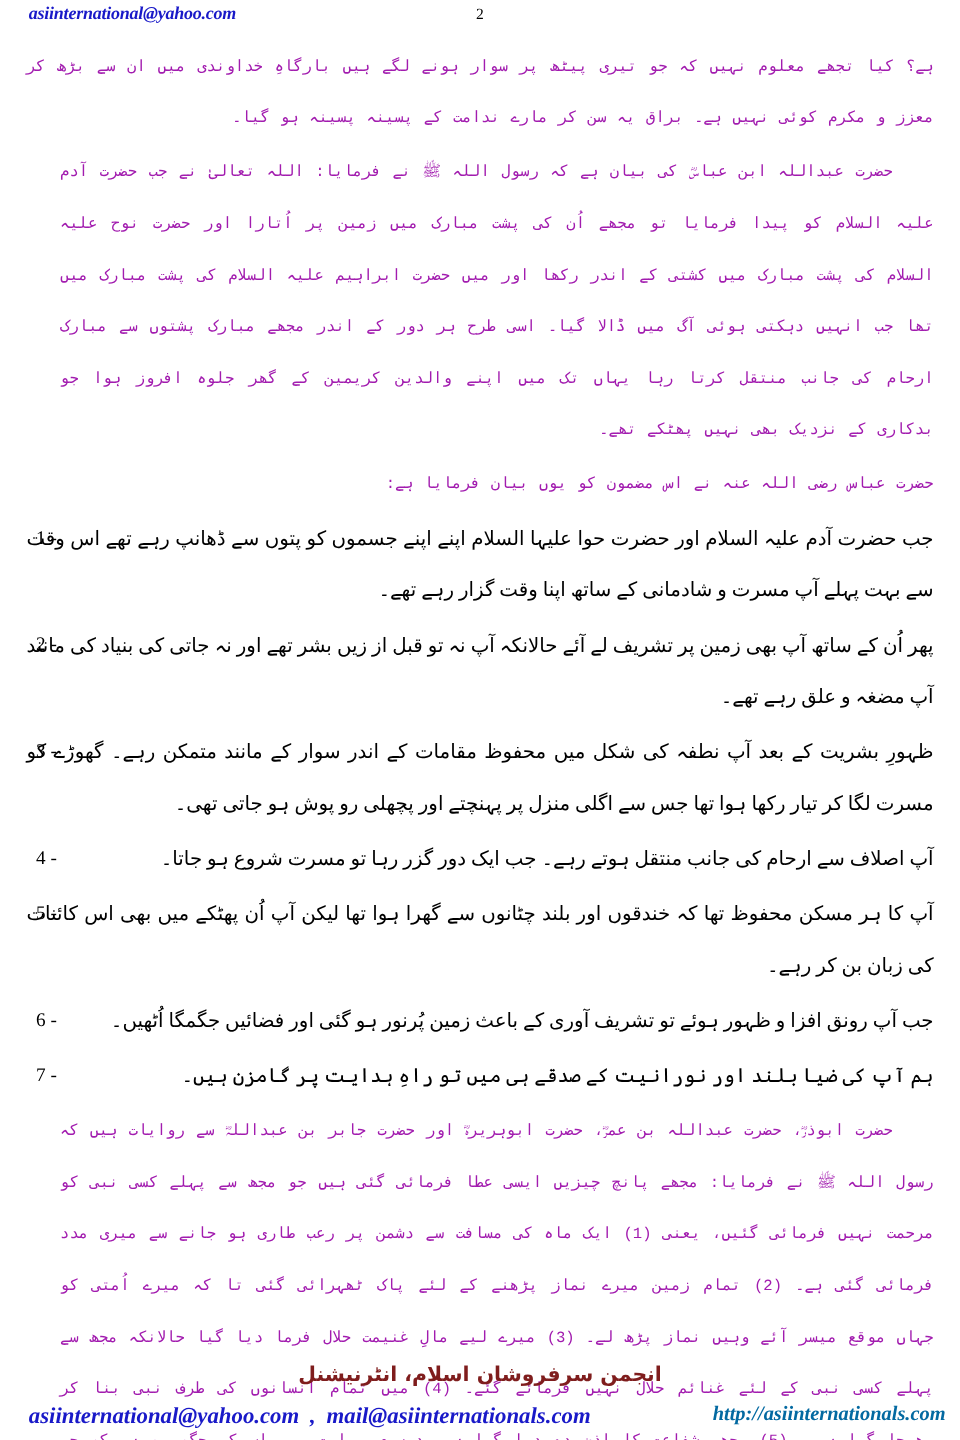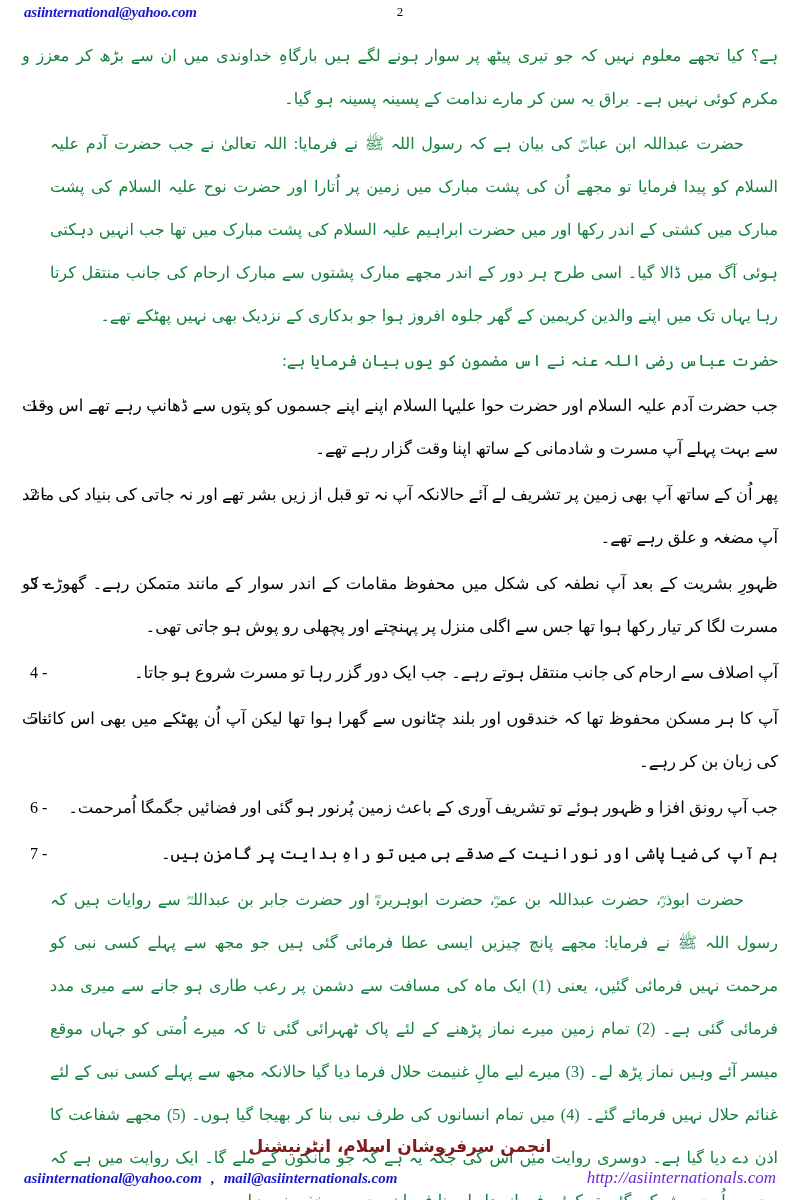--- a/index.html
+++ b/index.html
@@ -43,24 +43,24 @@
     position:absolute;
     left:22px;right:22px;top:34px;
     width:756px;
   }
 
   .urdu{
     direction:rtl;
     unicode-bidi:bidi-override;
     text-align:justify;
     text-align-last:right;
-    font-family:Liberation Serif, serif;
-    font-size:16px;
+    font-family:Liberation Mono, monospace;
+    font-size:13px;
     line-height:43px;
-    color:#15803d;
+    color:#a21caf;
     margin:0;
     padding:0;
     word-spacing:1px;
   }
   .p-block{ margin:0 0 2px 0; }
 
   .indent-first{ text-indent:34px;margin-left:28px; }
 
   .right-only{
     text-align-last:right;
@@ -113,31 +113,31 @@
   .foot-row{
     position:relative;
     height:34px;
     padding:0 24px;
     box-sizing:border-box;
   }
   .foot-left{
     position:absolute;left:24px;top:4px;
     font-family:"Liberation Serif", serif;
     font-style:italic;font-weight:bold;
-    font-size:15px;
+    font-size:19px;
     color:#1919c8;
     white-space:nowrap;
   }
   .foot-left .sep{ padding:0 9px; color:#1919c8; }
   .foot-right{
-    position:absolute;right:24px;top:2px;
-    font-family:"Liberation Serif", serif;
-    font-style:italic;font-weight:normal;
+    position:absolute;right:12px;top:2px;
+    font-family:"Liberation Serif", serif;
+    font-style:italic;font-weight:bold;
     font-size:17px;
-    color:#6d28d9;
+    color:#0369a1;
     white-space:nowrap;
   }
 </style>
 </head>
 <body>
 
 <div class="page">
 
   <div class="hdr">
     <div class="hdr-email">asiinternational@yahoo.com</div>
@@ -168,25 +168,25 @@
       <li class="numitem">
         <span class="num">4 -</span>
         <span class="itxt">آپ اصلاف سے ارحام کی جانب منتقل ہوتے رہے۔ جب ایک دور گزر رہا تو مسرت شروع ہو جاتا۔</span>
       </li>
       <li class="numitem">
         <span class="num">5 -</span>
         <span class="itxt">آپ کا ہر مسکن محفوظ تھا کہ خندقوں اور بلند چٹانوں سے گھرا ہوا تھا لیکن آپ اُن پھٹکے میں بھی اس کائنات کی زبان بن کر رہے۔</span>
       </li>
       <li class="numitem">
         <span class="num">6 -</span>
-        <span class="itxt">جب آپ رونق افزا و ظہور ہوئے تو تشریف آوری کے باعث زمین پُرنور ہو گئی اور فضائیں جگمگا اُمرحمت۔</span>
+        <span class="itxt">جب آپ رونق افزا و ظہور ہوئے تو تشریف آوری کے باعث زمین پُرنور ہو گئی اور فضائیں جگمگا اُٹھیں۔</span>
       </li>
       <li class="numitem">
         <span class="num">7 -</span>
-        <span class="itxt">ہم آپ کی ضیا پاشی اور نورانیت کے صدقے ہی میں تو راہِ ہدایت پر گامزن ہیں۔</span>
+        <span class="itxt">ہم آپ کی ضیا بلند اور نورانیت کے صدقے ہی میں تو راہِ ہدایت پر گامزن ہیں۔</span>
       </li>
     </ol>
 
     <p class="urdu p-block indent-first">حضرت ابوذرؓ، حضرت عبداللہ بن عمرؓ، حضرت ابوہریرہؓ اور حضرت جابر بن عبداللہؓ سے روایات ہیں کہ رسول اللہ ﷺ نے فرمایا: مجھے پانچ چیزیں ایسی عطا فرمائی گئی ہیں جو مجھ سے پہلے کسی نبی کو مرحمت نہیں فرمائی گئیں، یعنی (1) ایک ماہ کی مسافت سے دشمن پر رعب طاری ہو جانے سے میری مدد فرمائی گئی ہے۔ (2) تمام زمین میرے نماز پڑھنے کے لئے پاک ٹھہرائی گئی تا کہ میرے اُمتی کو جہاں موقع میسر آئے وہیں نماز پڑھ لے۔ (3) میرے لیے مالِ غنیمت حلال فرما دیا گیا حالانکہ مجھ سے پہلے کسی نبی کے لئے غنائم حلال نہیں فرمائے گئے۔ (4) میں تمام انسانوں کی طرف نبی بنا کر بھیجا گیا ہوں۔ (5) مجھے شفاعت کا اذن دے دیا گیا ہے۔ دوسری روایت میں اس کی جگہ یہ ہے کہ جو مانگوں گے ملے گا۔ ایک روایت میں ہے کہ مجھ پر اُمت پیش کی گئی تو کوئی فرمانبردار اور نا فرمان مجھ پر مخفی نہ رہا۔</p>
 
   </div>
 
   <div class="footer">
     <div class="org-name">انجمن سرفروشان اسلام، انٹرنیشنل</div>
     <div class="foot-row">

